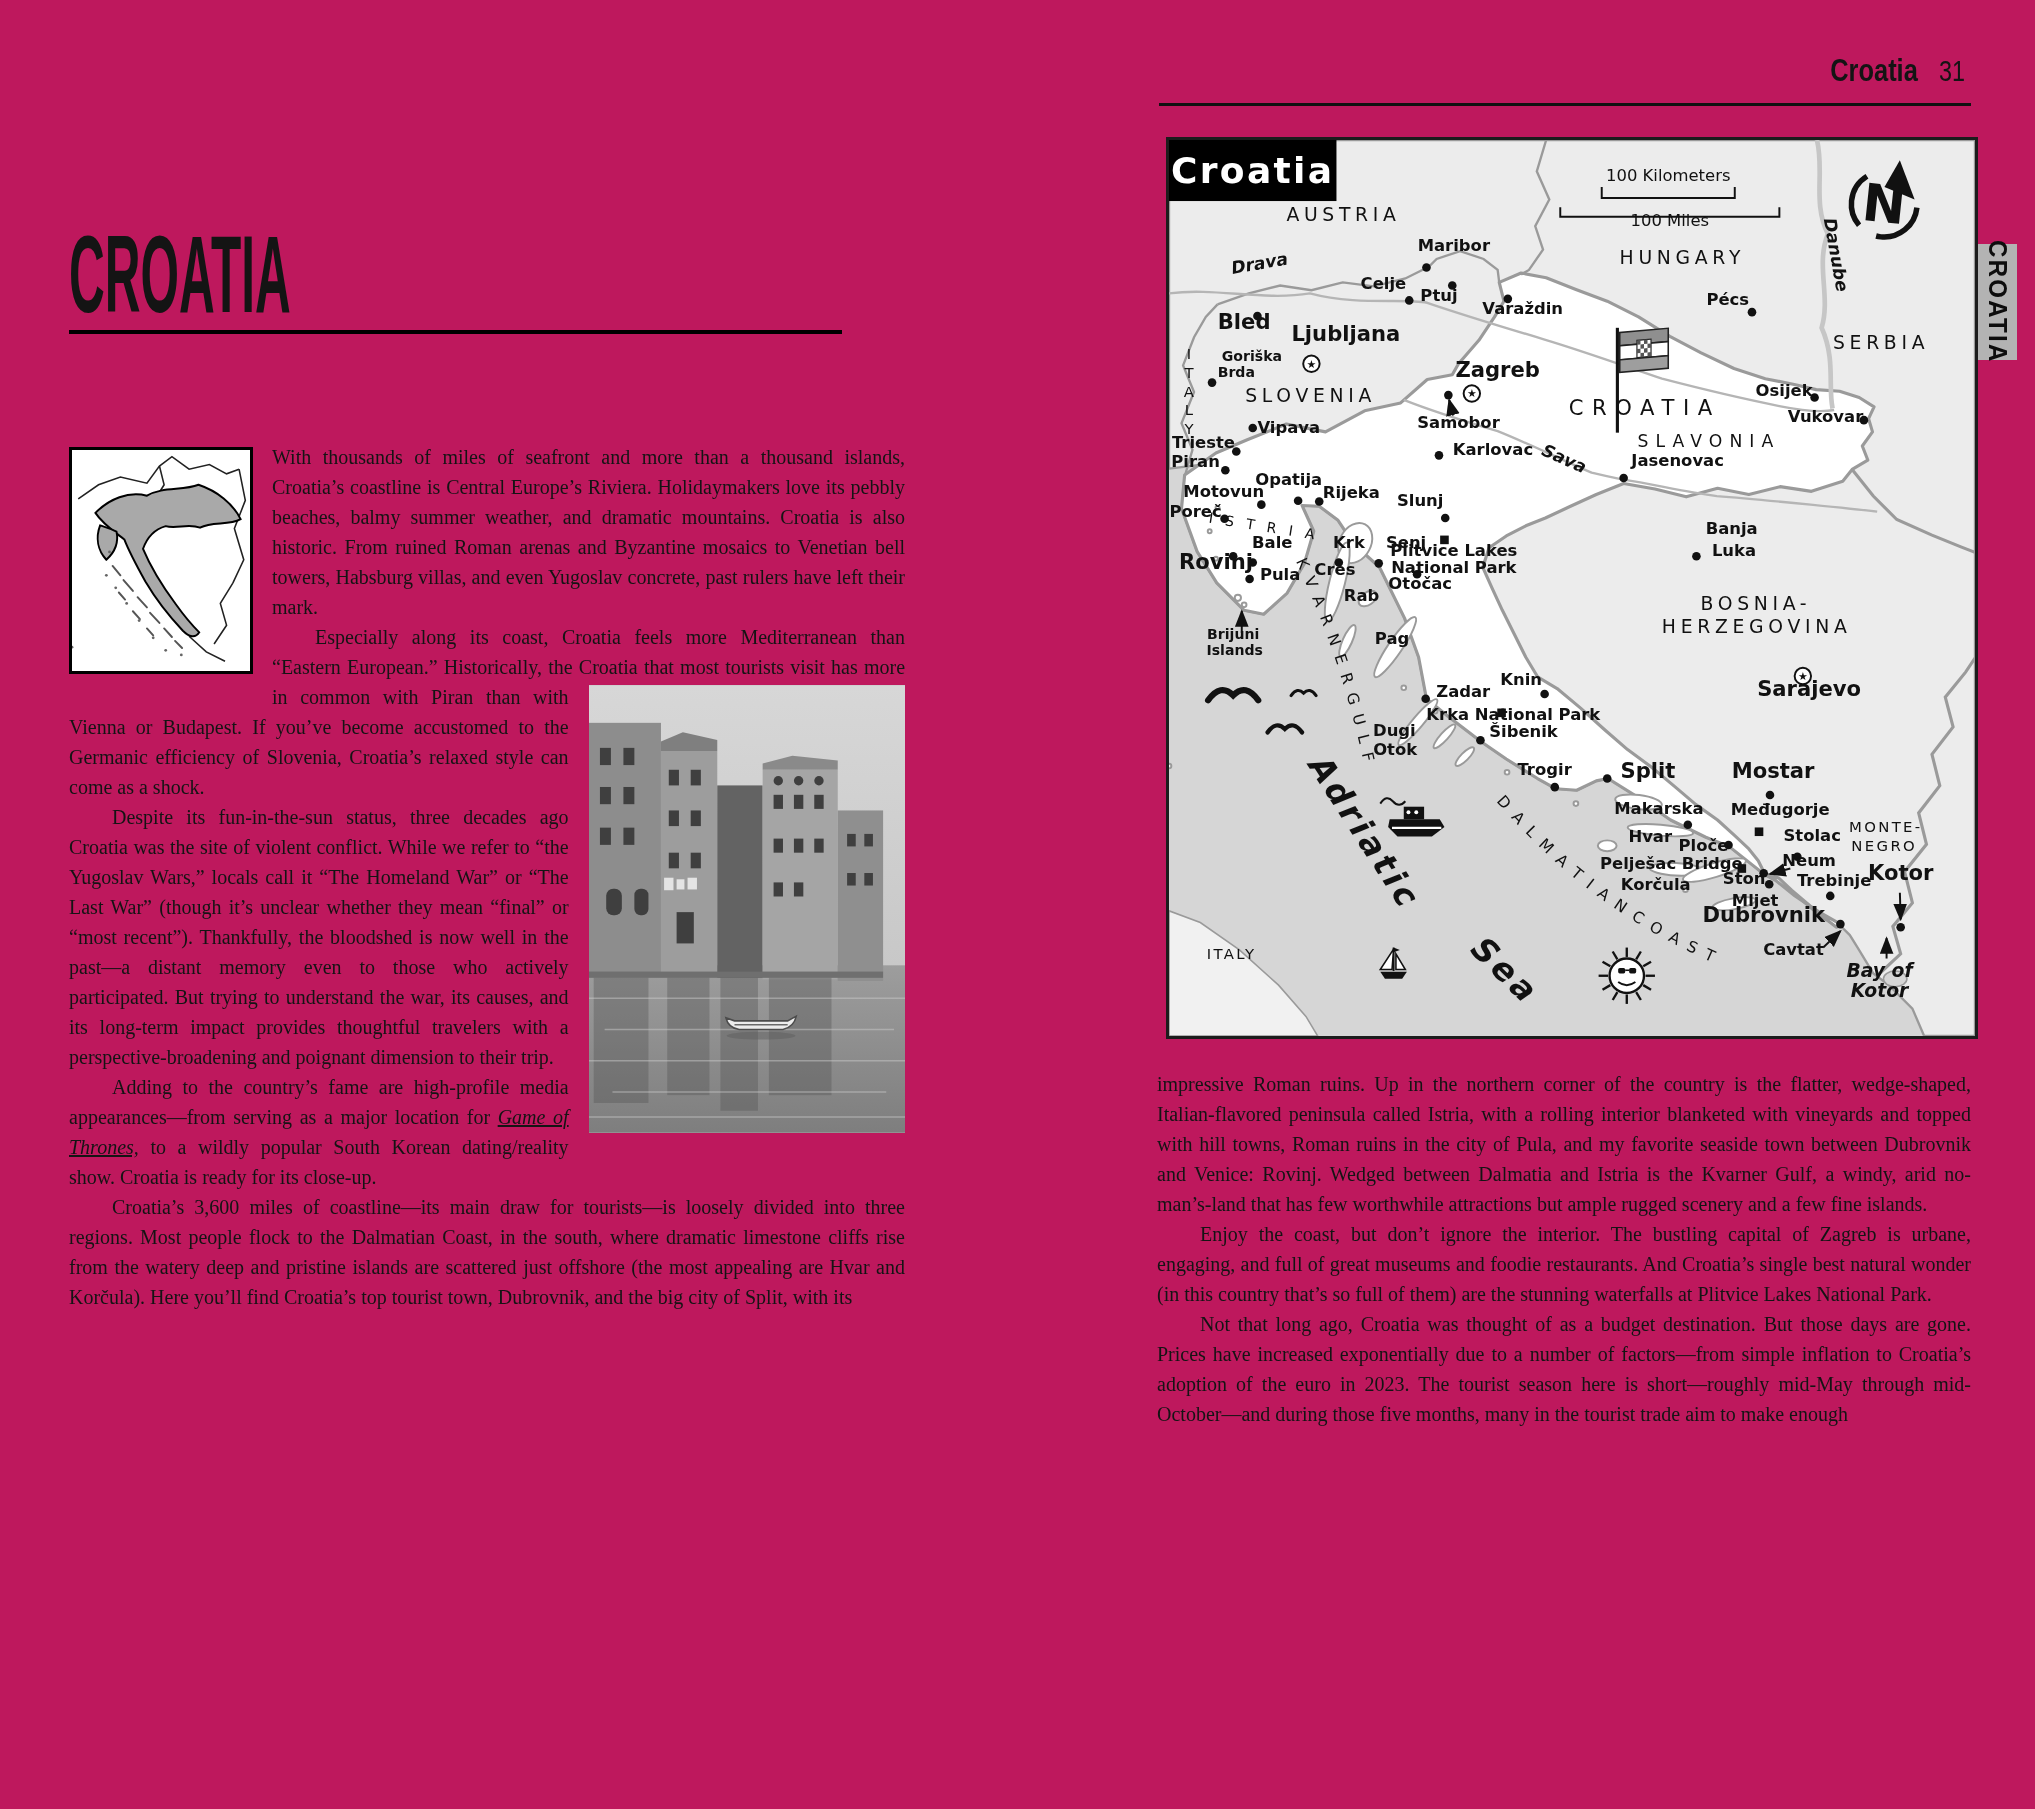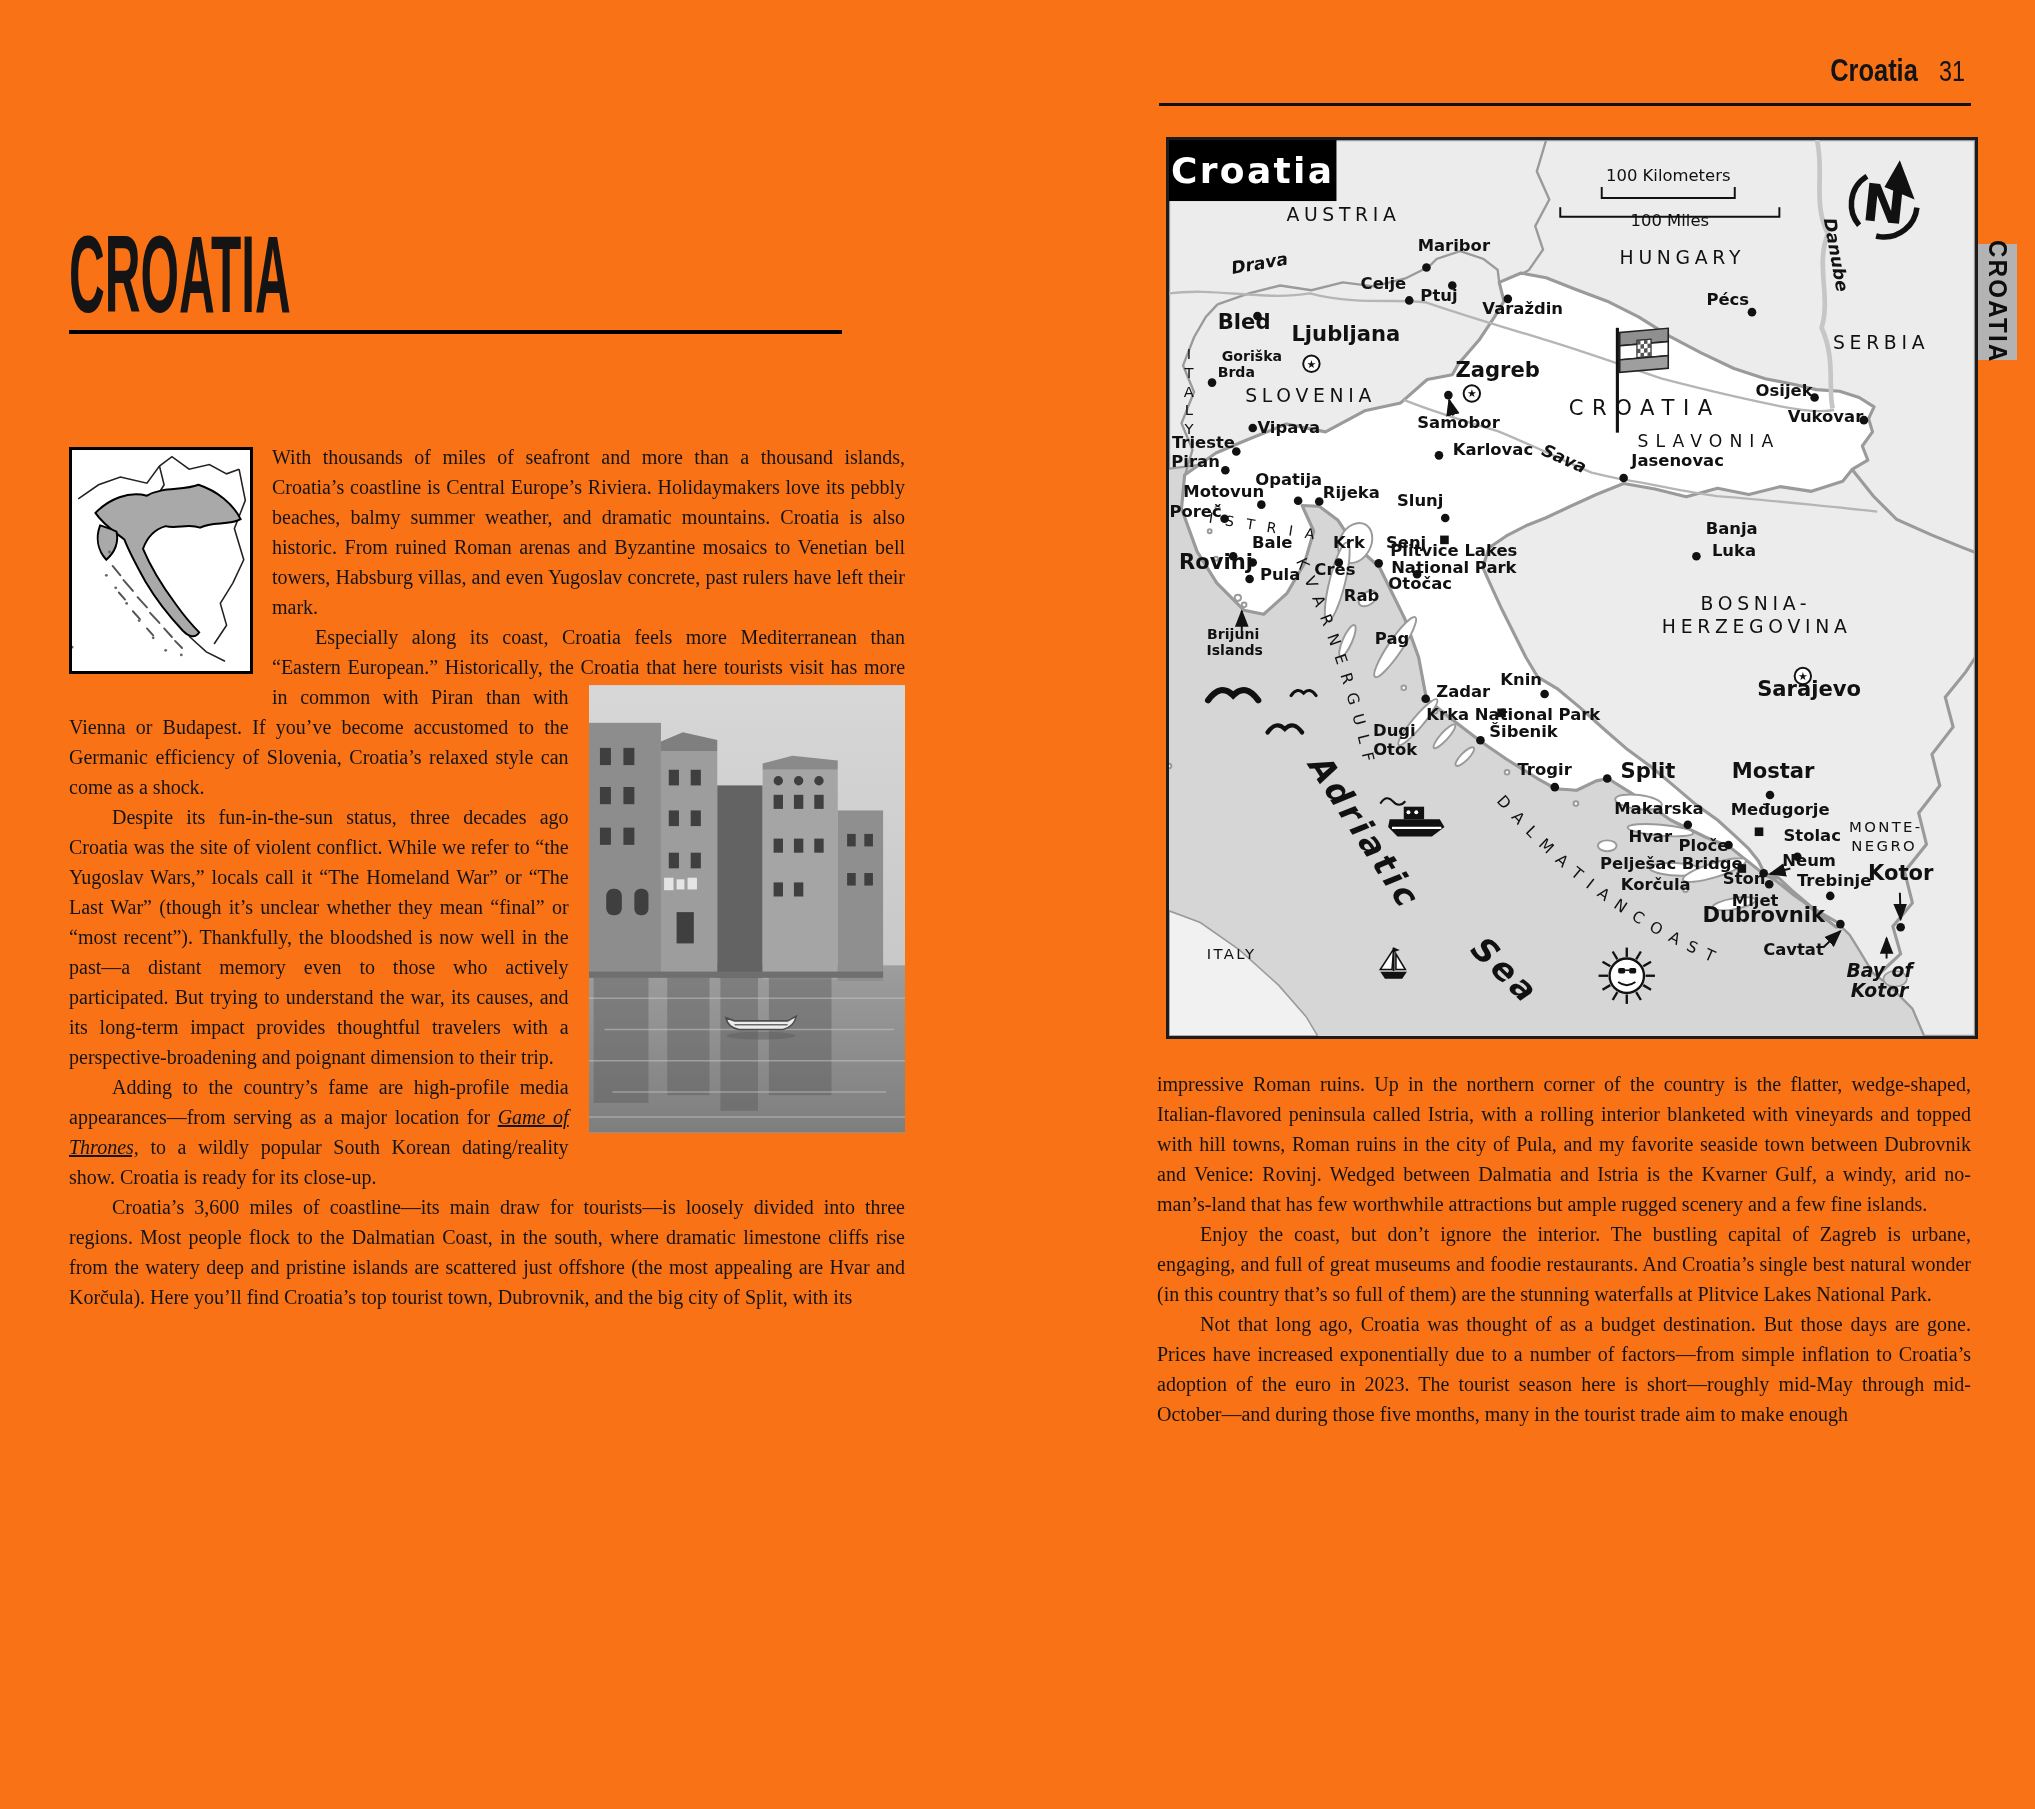--- a/index.html
+++ b/index.html
@@ -1,16 +1,16 @@
 <!DOCTYPE html>
 <html style="font-size:12.5px"><head>
 <meta charset="utf-8">
 <style>
   html,body{margin:0;padding:0;background:#fff;}
-  #page{position:relative;width:2035px;height:1809px;background:#f97316;overflow:hidden;
+  #page{position:relative;width:2035px;height:1809px;background:#be185d;overflow:hidden;
         font-family:"Liberation Serif", serif;color:#141414;}
 
   
   .pg-header{position:absolute;top:53px;right:63px;display:flex;align-items:baseline;gap:20.4px;
              font-family:"Liberation Sans",sans-serif;}
   .pg-header .htitle{font-weight:bold;font-size:31px;transform:scaleX(.82);transform-origin:right bottom;letter-spacing:0;}
   .pg-header .hpage{font-size:30px;transform:scaleX(.78);transform-origin:left bottom;}
   .header-rule{position:absolute;left:1159px;top:103px;width:812px;height:3.1px;background:#111;}
 
   
@@ -101,21 +101,21 @@
               <circle cx="120" cy="256" r="1.8"></circle>
           <circle cx="140" cy="262" r="1.8"></circle>
               <circle cx="48" cy="130" r="1.8"></circle>
               <circle cx="148,252" cy="252" r="1.8"></circle>
         </g>
       </svg>
         </span><span>With thousands of miles of seafront and more than a thousand islands, Croatia’s coastline is Central Europe’s Riviera. Holidaymakers love its pebbly beaches, balmy summer weather, and dramatic mountains. Croatia is also historic. From ruined Roman arenas and Byzantine mosaics to Venetian bell towers, Habsburg villas, and even Yugoslav concrete, past rulers have left their mark.</span>
     </p>
 
     <p class="body ind">
-      <span>Especially along its coast, Croatia feels more Mediterranean than “Eastern European.” Historically, the Croatia that here </span><span class="photo-wrap">
+      <span>Especially along its coast, Croatia feels more Mediterranean than “Eastern European.” Historically, the Croatia that most </span><span class="photo-wrap">
           <svg viewBox="0 0 404 572">
         <defs>
           <linearGradient id="skyg" x1="0" y1="0" x2="0" y2="1">
             <stop offset="0" stop-color="#d7d7d7"></stop>
                 <stop offset="1" stop-color="#bfbfbf"></stop>
           </linearGradient>
           <linearGradient id="watg" x1="0" y1="0" x2="0" y2="1">
             <stop offset="0" stop-color="#9d9d9d"></stop>
                 <stop offset="1" stop-color="#7e7e7e"></stop>
           </linearGradient>

